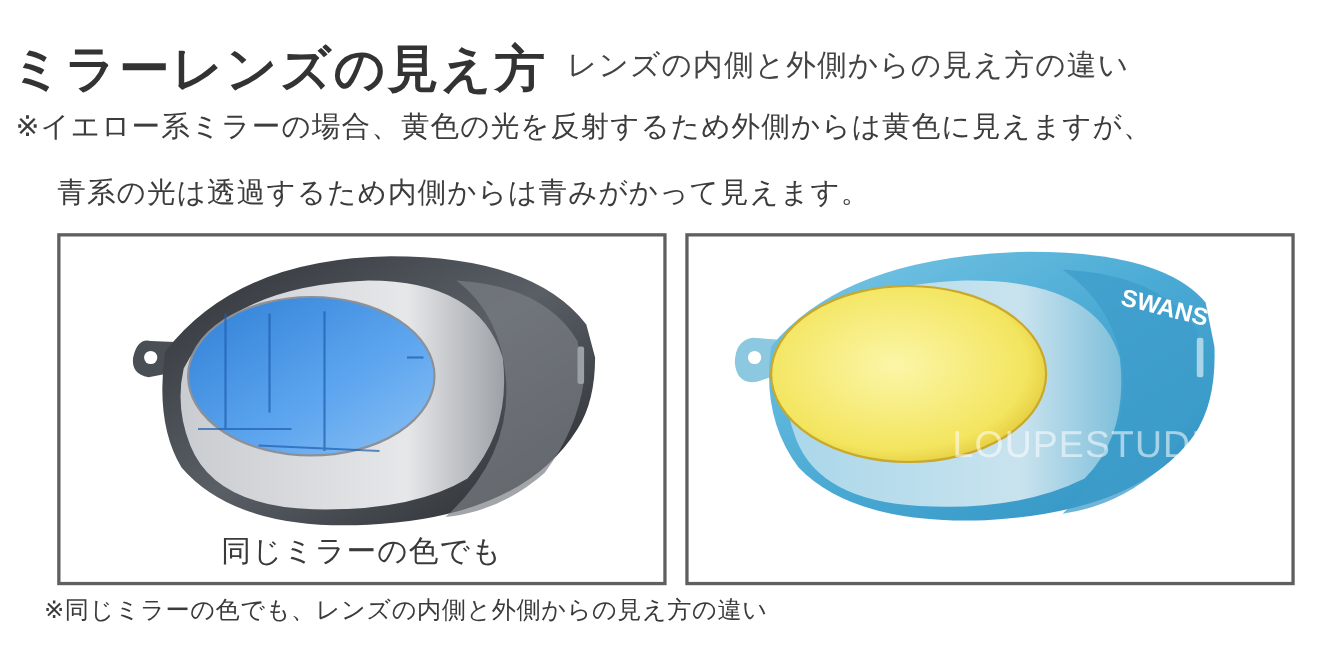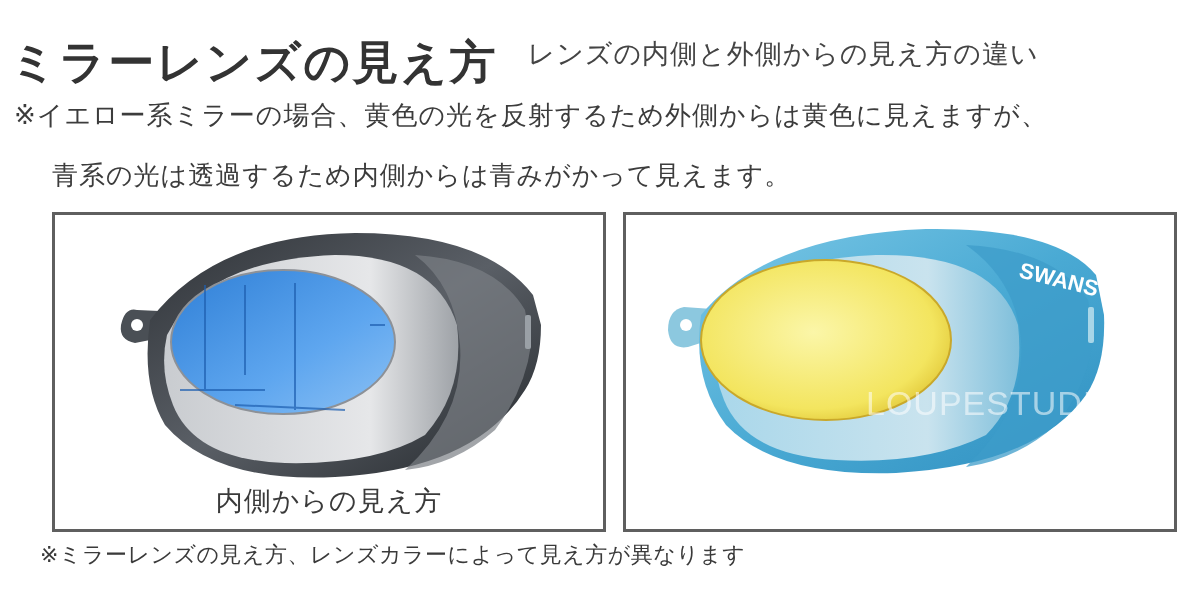--- a/index.html
+++ b/index.html
@@ -1,20 +1,20 @@
 <!DOCTYPE html>
 <html><head>
 <meta charset="utf-8">
 <style>
   html, body { margin:0; padding:0; background:#ffffff; }
   body { width:1200px; height:607px; position:relative; overflow:hidden;
          font-family:"DejaVu Sans","Liberation Sans",sans-serif; color:#3a3a3a; }
-  .title-row { position:absolute; left:10px; top:34px; display:flex; align-items:flex-start; white-space:nowrap; }
+  .title-row { position:absolute; left:10px; top:34px; display:flex; align-items:center; white-space:nowrap; }
   .title-main { font-size:46px; font-weight:bold; color:#333333; letter-spacing:2px; line-height:56px; }
-  .title-sub { font-size:27px; color:#444444; margin-left:30px; line-height:40px; padding-bottom:4px; letter-spacing:1px; }
+  .title-sub { font-size:27px; color:#444444; margin-left:18px; line-height:40px; padding-bottom:4px; letter-spacing:1px; }
   .note { position:absolute; left:14px; font-size:26px; color:#3c3c3c; white-space:nowrap; letter-spacing:1px;text-align:center; }
   .note.l1 { top:98px; }
   .note.l2 { top:158px; left:52px; }
   .panel { position:absolute; top:212px; height:314px; border:3px solid #5f5f5f; background:#fff; box-sizing:content-box; }
   .panel.left { left:52px; width:548px; }
   .panel.right { left:623px; width:548px; }
   .panel svg { position:absolute; left:0; top:0; }
   .caption { position:absolute; bottom:10px; left:0; width:100%; text-align:center; font-size:27px; color:#3a3a3a; letter-spacing:1px; }
   .footer-note { position:absolute; left:40px; top:540px; font-size:22px; color:#3a3a3a; white-space:nowrap; letter-spacing:0.5px; }
 </style>
@@ -64,21 +64,21 @@
       <line x1="150" y1="70" x2="150" y2="175"></line>
       <line x1="240" y1="68" x2="240" y2="195"></line>
       <line x1="190" y1="70" x2="190" y2="160"></line>
       <line x1="125" y1="175" x2="210" y2="175"></line>
       <line x1="180" y1="190" x2="290" y2="195"></line>
       <line x1="315" y1="110" x2="330" y2="110"></line>
     </g>
 
     <rect x="470" y="100" width="6" height="34" rx="2" fill="#9aa0a6"></rect>
   </svg>
-  <div class="caption">内側からの見え方</div>
+  <div class="caption">同じミラーの色でも</div>
 </div>
 
 <div class="panel right">
   <svg width="548" height="314" viewBox="0 0 548 314">
     <defs>
       <linearGradient id="gFrameR" x1="0" y1="0" x2="1" y2="1">
         <stop offset="0" stop-color="#7cc8e6"></stop>
         <stop offset="0.5" stop-color="#4aaad4"></stop>
         <stop offset="1" stop-color="#2f8fc0"></stop>
       </linearGradient>
@@ -106,13 +106,13 @@
     <ellipse cx="200" cy="125" rx="125" ry="80" fill="url(#gLensR)" stroke="#c9a82a" stroke-width="2"></ellipse>
 
     <text x="392" y="62" transform="rotate(14 392 62)" font-family="Liberation Sans, sans-serif" font-weight="bold" font-size="22" fill="#ffffff">SWANS</text>
 
     <rect x="462" y="92" width="6" height="36" rx="2" fill="#a8d6e8"></rect>
 
     <text x="240" y="200" font-family="Liberation Sans, sans-serif" font-size="34" fill="#ffffff" opacity="0.55" letter-spacing="1">LOUPESTUDIO</text>
   </svg>
 </div>
 
-<div class="footer-note">※ミラーレンズの見え方、レンズカラーによって見え方が異なります</div>
+<div class="footer-note">※同じミラーの色でも、レンズの内側と外側からの見え方の違い</div>
 
 </body></html>

